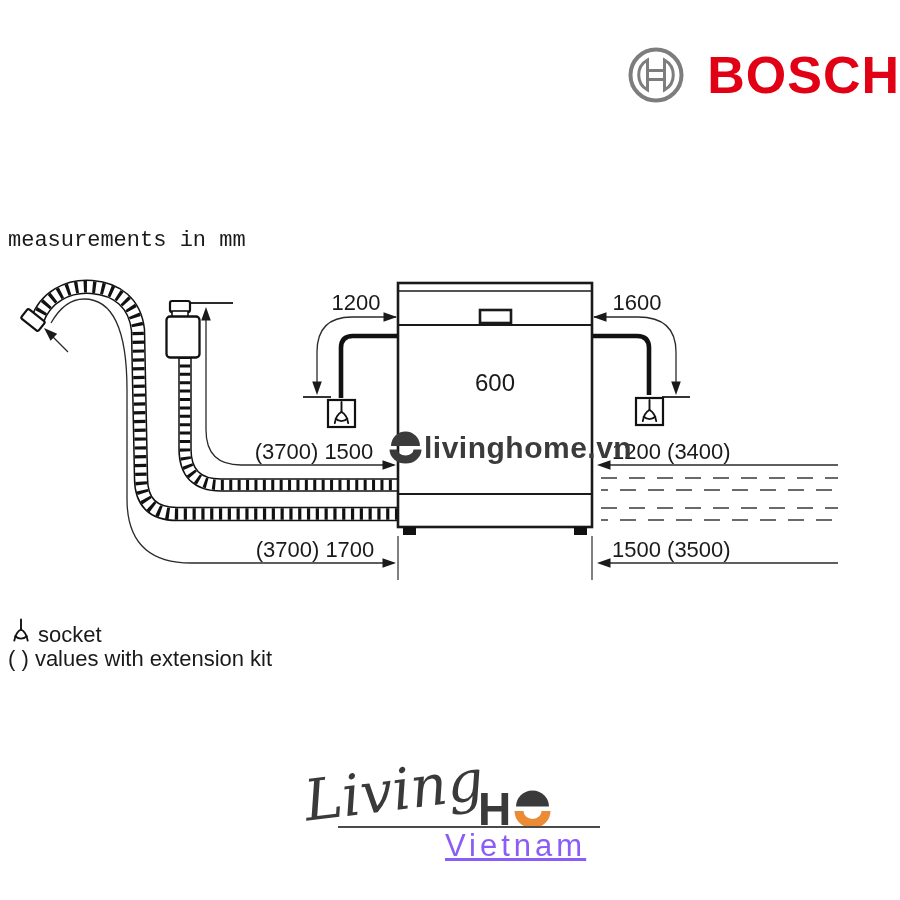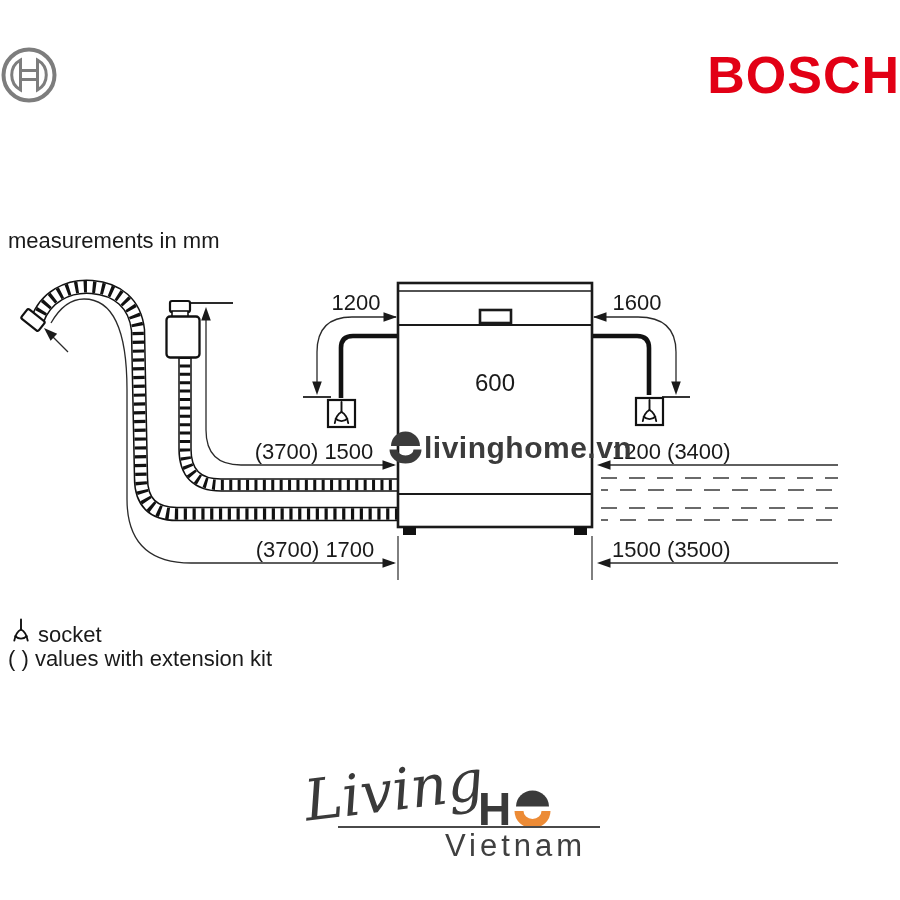--- a/index.html
+++ b/index.html
@@ -1,43 +1,43 @@
 <!DOCTYPE html>
 <html><head>
 <meta charset="utf-8">
 <style>
   html,body{margin:0;padding:0;}
   body{width:900px;height:900px;position:relative;background:#ffffff;overflow:hidden;
        font-family:"Liberation Sans", sans-serif;color:#1a1a1a;}
   .abs{position:absolute;}
 
   
-  .bosch-header{left:0;top:46px;width:900px;display:flex;justify-content:space-between;
+  .bosch-header{left:0;top:46px;width:900px;display:flex;justify-content:flex-end;
                 align-items:center;gap:22px;}
   .bosch-wordmark{font-size:52px;font-weight:bold;letter-spacing:1px;line-height:1;}
 
   
-  .note{left:8px;top:228px;font-size:22px;}
+  .note{left:8px;top:228px;font-size:22px;font-family:Liberation Mono, monospace;}
 
   
   #diagram{left:0;top:0;width:900px;height:900px;}
   text{font-family:"Liberation Sans", sans-serif;fill:#1a1a1a;}
   .dim{font-size:22px;}
   .legendtxt{font-size:22px;}
   .wm{font-size:30px;font-weight:800;fill:#3b3b3b;letter-spacing:0.5px;}
 
   
   .footer-logo{left:290px;top:762px;width:330px;height:115px;}
   .living-script{left:14px;top:0px;font-family:"DejaVu Serif", serif;font-style:italic;
                  font-size:57px;color:#3a3a3a;transform:rotate(-7deg);line-height:1;}
   .home-row{left:188px;top:24px;display:flex;align-items:center;color:#3a3a3a;
             font-weight:bold;font-size:46px;letter-spacing:1px;line-height:1;}
   .footer-underline{left:48px;top:64px;width:262px;height:2px;background:#4a4a4a;}
-  .vietnam{left:155px;top:68px;font-size:31px;font-weight:300;color:#404040;
-           letter-spacing:4px;line-height:1;}
+  .vietnam{left:155px;top:68px;font-size:31px;font-weight:300;color:#8b5cf6;
+           letter-spacing:4px;line-height:1;text-decoration:underline;}
 </style>
 </head>
 <body>
 
 <div class="abs bosch-header">
   <svg width="58" height="58" viewBox="-29 -29 58 58">
     <circle cx="0" cy="0" r="25.5" fill="none" stroke="#7d7d7d" stroke-width="4"></circle>
     <path d="M -8.5,-15 A 17.2,17.2 0 0 0 -8.5,15 Z" fill="#fff" stroke="#7d7d7d" stroke-width="3"></path>
     <path d="M 8.5,-15 A 17.2,17.2 0 0 1 8.5,15 Z" fill="#fff" stroke="#7d7d7d" stroke-width="3"></path>
     <rect x="-8.5" y="-4.5" width="17" height="9" fill="#fff" stroke="#7d7d7d" stroke-width="3"></rect>

